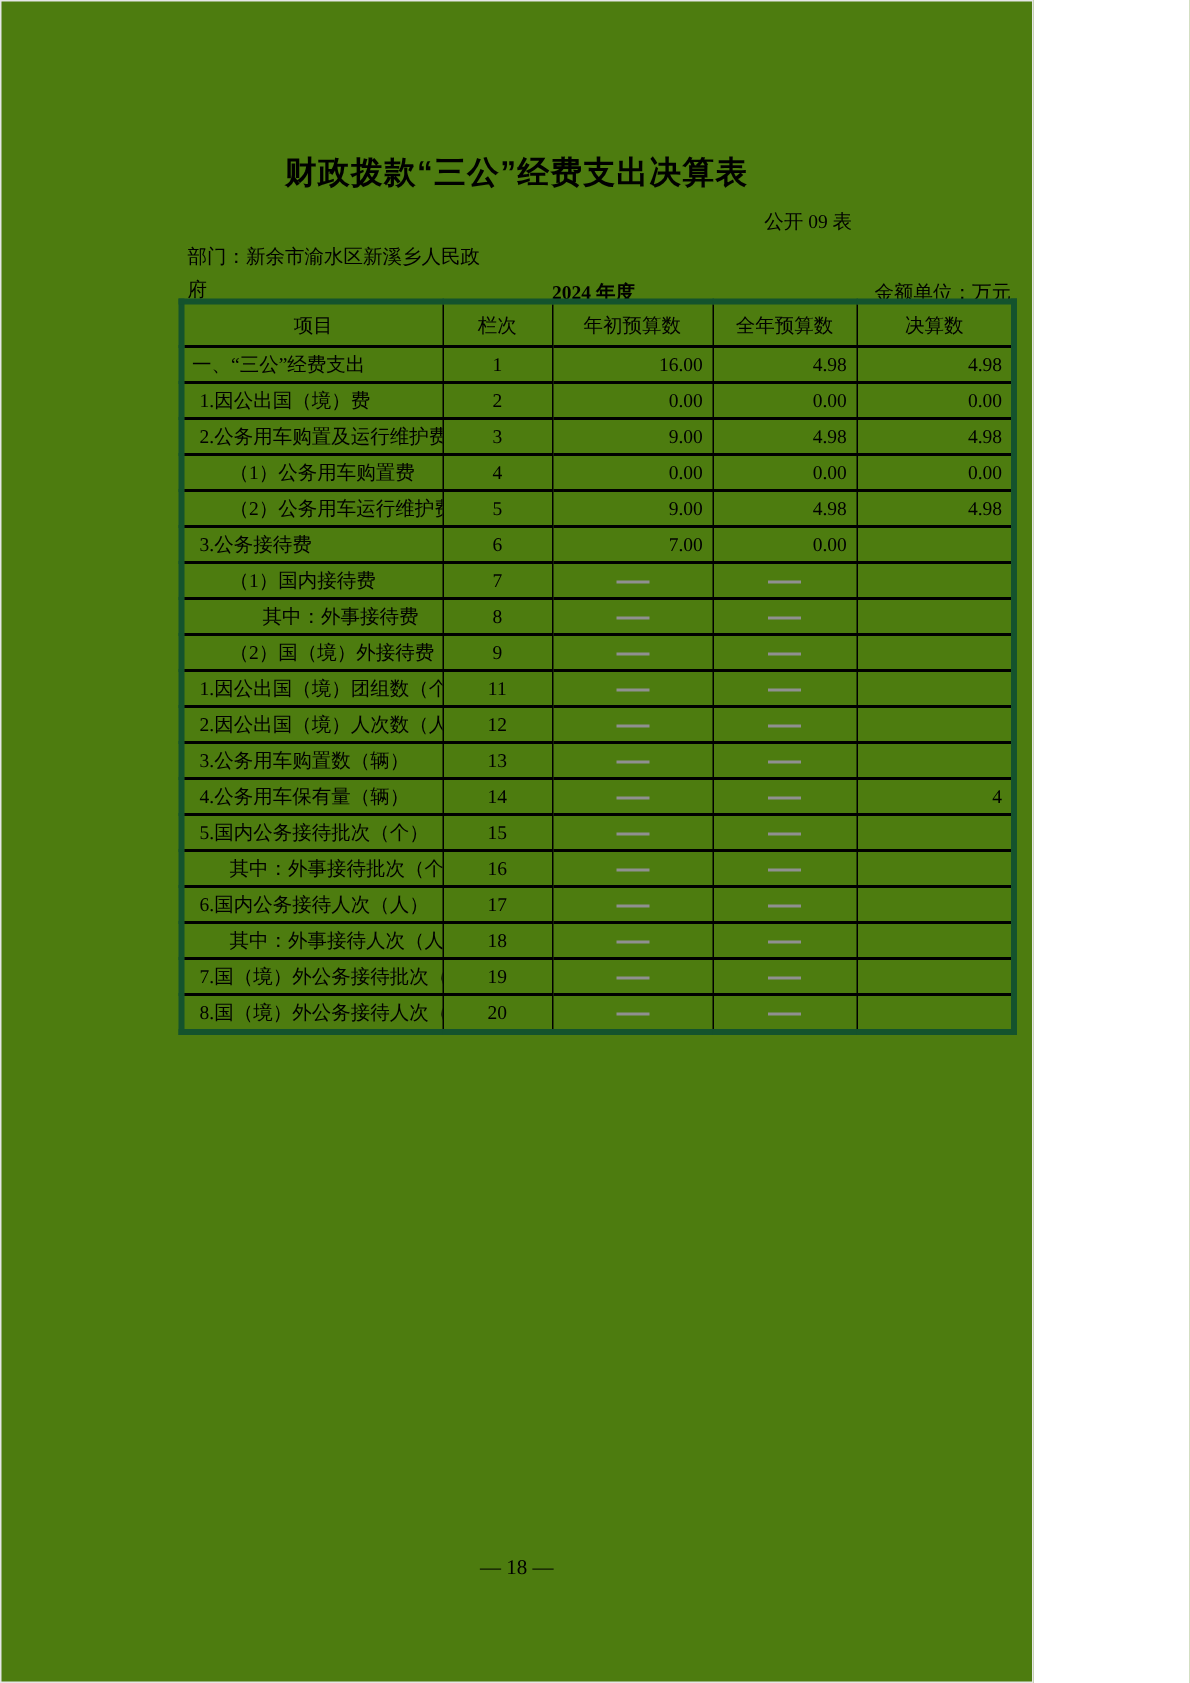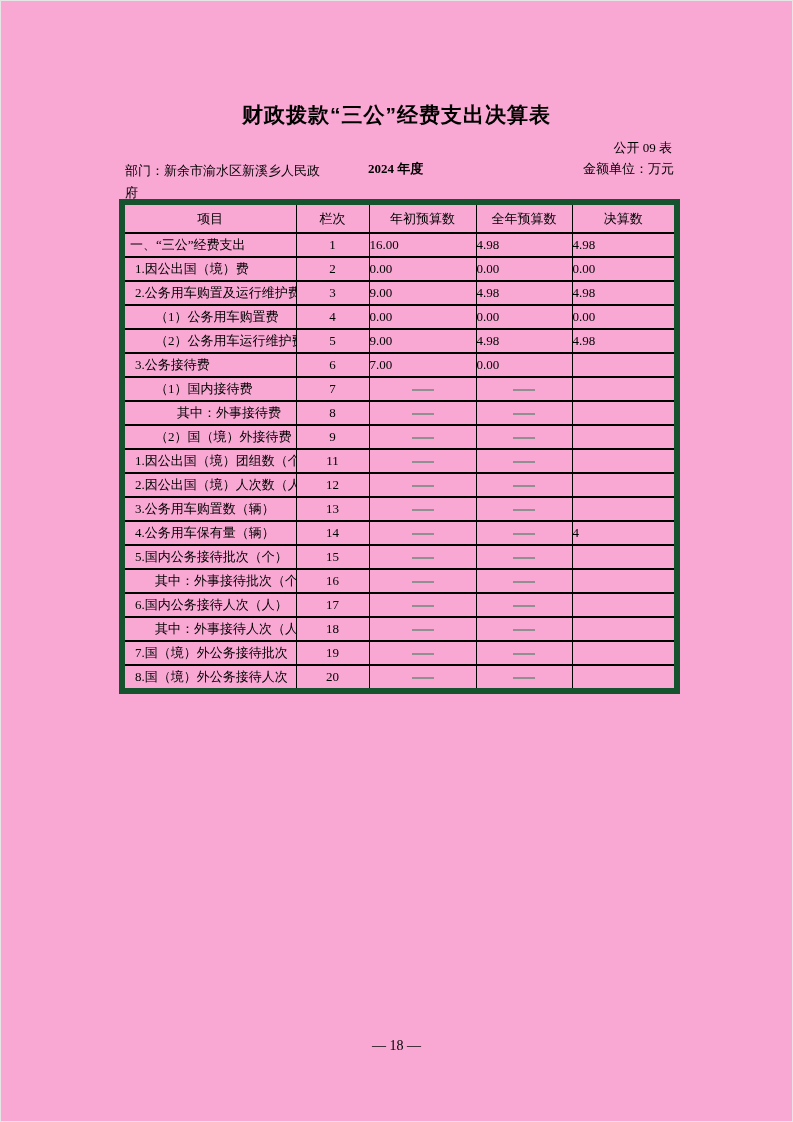--- a/index.html
+++ b/index.html
@@ -1,20 +1,20 @@
 <!DOCTYPE html>
 <html><head>
 <meta charset="utf-8">
 <style>
   html, body { margin: 0; padding: 0; background: #ffffff; }
   .page {
     position: relative;
-    width: 793px;
+    width: 689px;
     height: 1122px;
-    background: #f9a8d4;
+    background: #4d7c0f;
     border: 1px solid #e6e6e6;
     box-sizing: border-box;
     font-family: "Liberation Serif", serif;
     color: #000000;
     overflow: hidden;
   }
   .doc-title {
     position: absolute;
     top: 100px; left: 0;
     width: 100%;
@@ -28,49 +28,49 @@
     position: absolute;
     top: 138px; right: 120px;
     font-size: 13px;
     margin-left: 32px;
   }
   .meta-row {
     position: absolute;
     top: 159px; left: 124px;
     width: 549px;
     display: flex;
-    align-items: flex-start;
+    align-items: flex-end;
     font-size: 13px;
   }
   .dept { width: 207px; line-height: 22px; }
   .year { margin-left: 36px; white-space: nowrap; font-weight: bold; }
   .unit { margin-left: auto; white-space: nowrap; }
 
   .budget-table {
     position: absolute;
     top: 198px; left: 118px;
     border-collapse: collapse;
     table-layout: fixed;
     width: 555px;
     font-size: 13px;
-    border: 6px solid #14532d;
+    border: 4px solid #14532d;
   }
   .budget-table th, .budget-table td {
     border: 1px solid #000;
     border-bottom-width: 2px;
     font-weight: normal;
     padding: 0;
     overflow: hidden;
     white-space: nowrap;
   }
   .budget-table thead tr.hdr  th { height: 27px; text-align: center; }
   .budget-table thead tr.sub  td { height: 24px; text-align: center; }
   .budget-table tbody tr      td { height: 22px; }
   .c-line { text-align: center; }
-  .c-val  { padding-right: 6px !important; }
+  .c-val  { text-align: right; padding-right: 6px !important; }
   .c-val.is-dash { text-align: center; padding-right: 0 !important; }
   .c-label { text-align: left; }
   .indent-0 { padding-left: 5px  !important; }
   .indent-1 { padding-left: 10px !important; }
   .indent-2 { padding-left: 30px !important; }
   .indent-3 { padding-left: 52px !important; }
   .dash {
     display: inline-block;
     width: 22px;
     border-top: 2px solid #909090;

